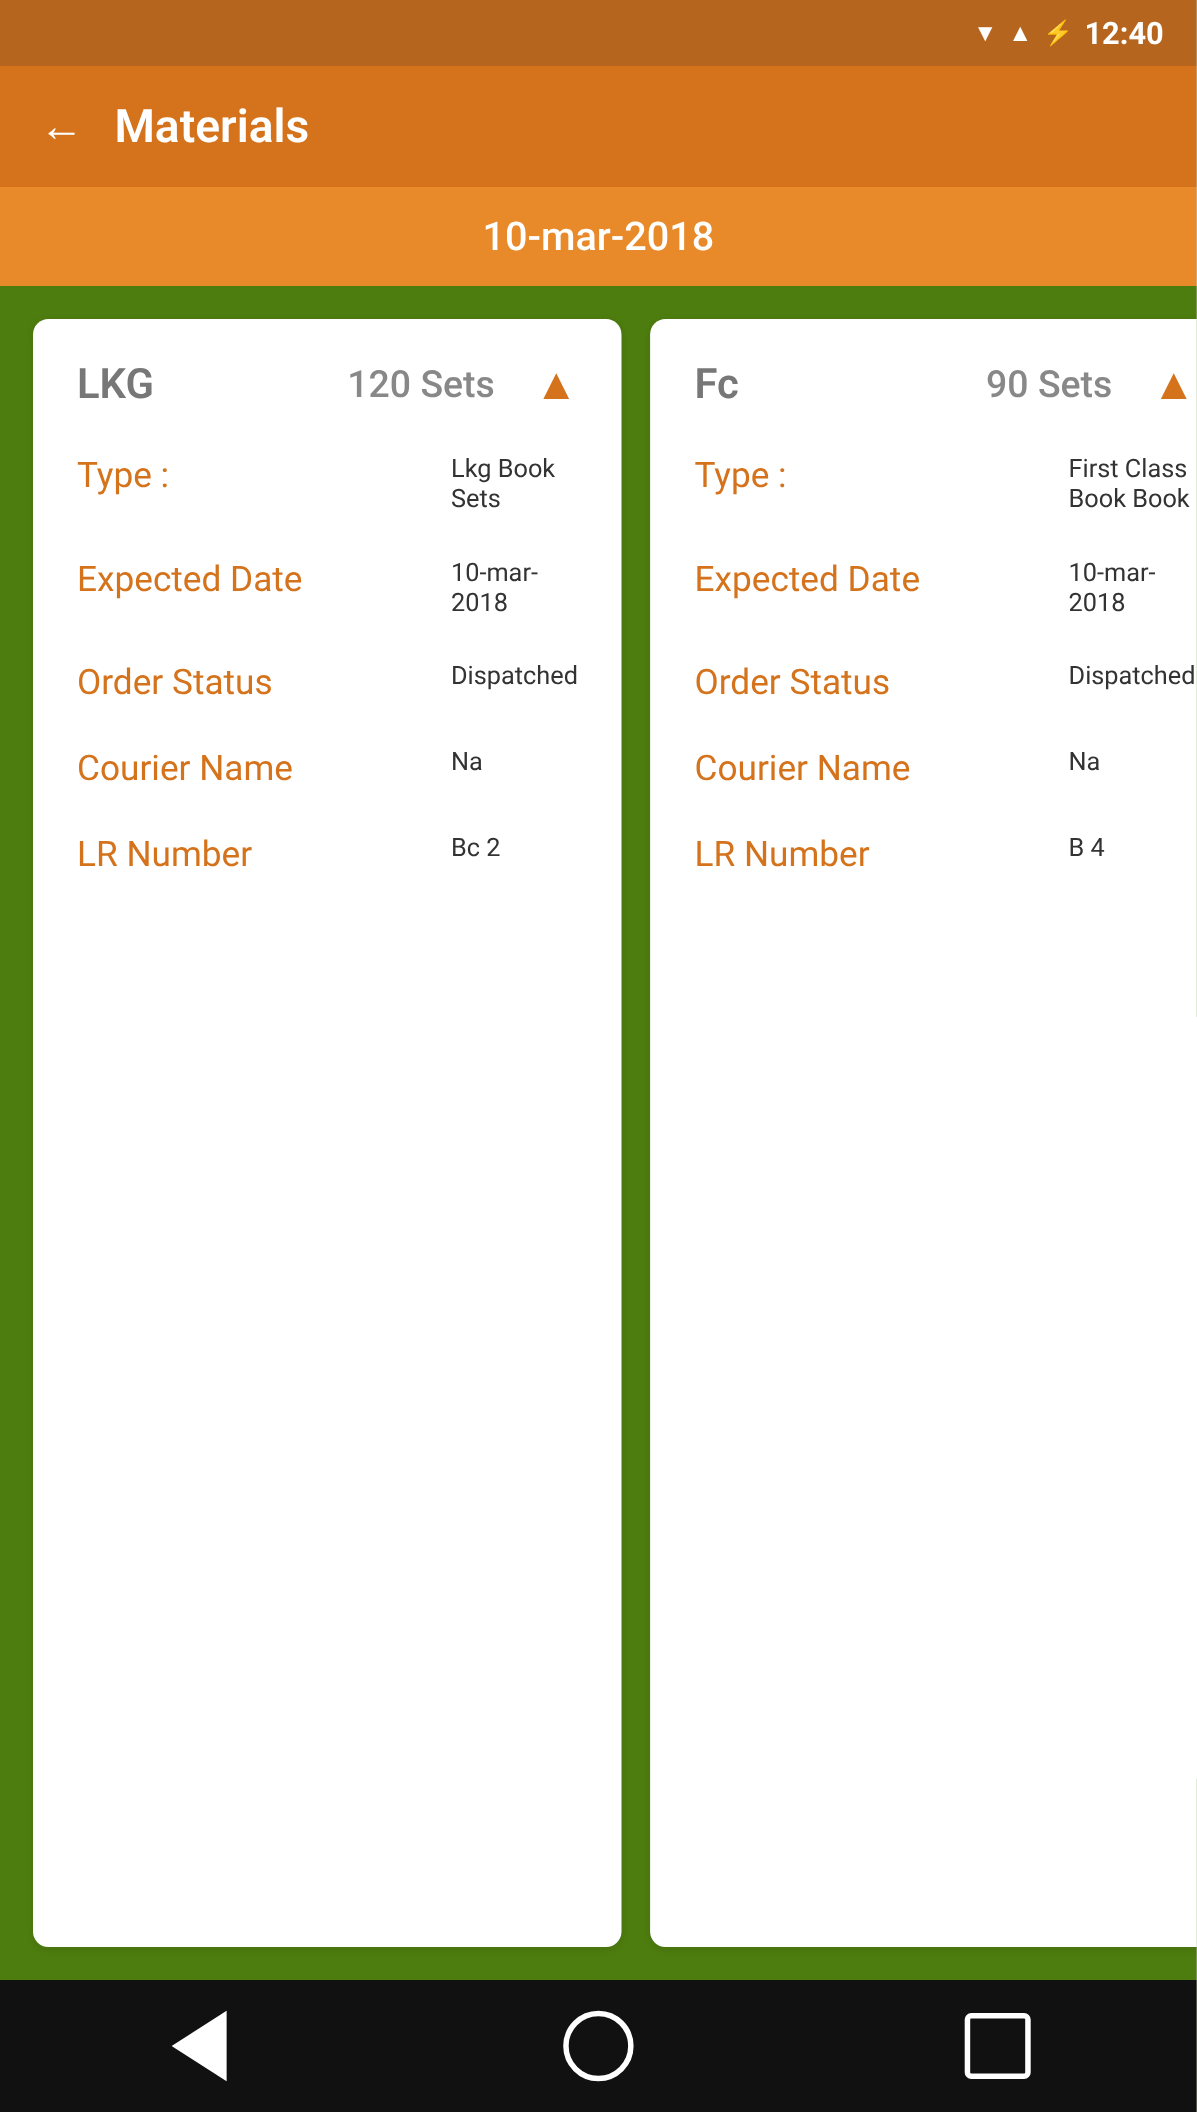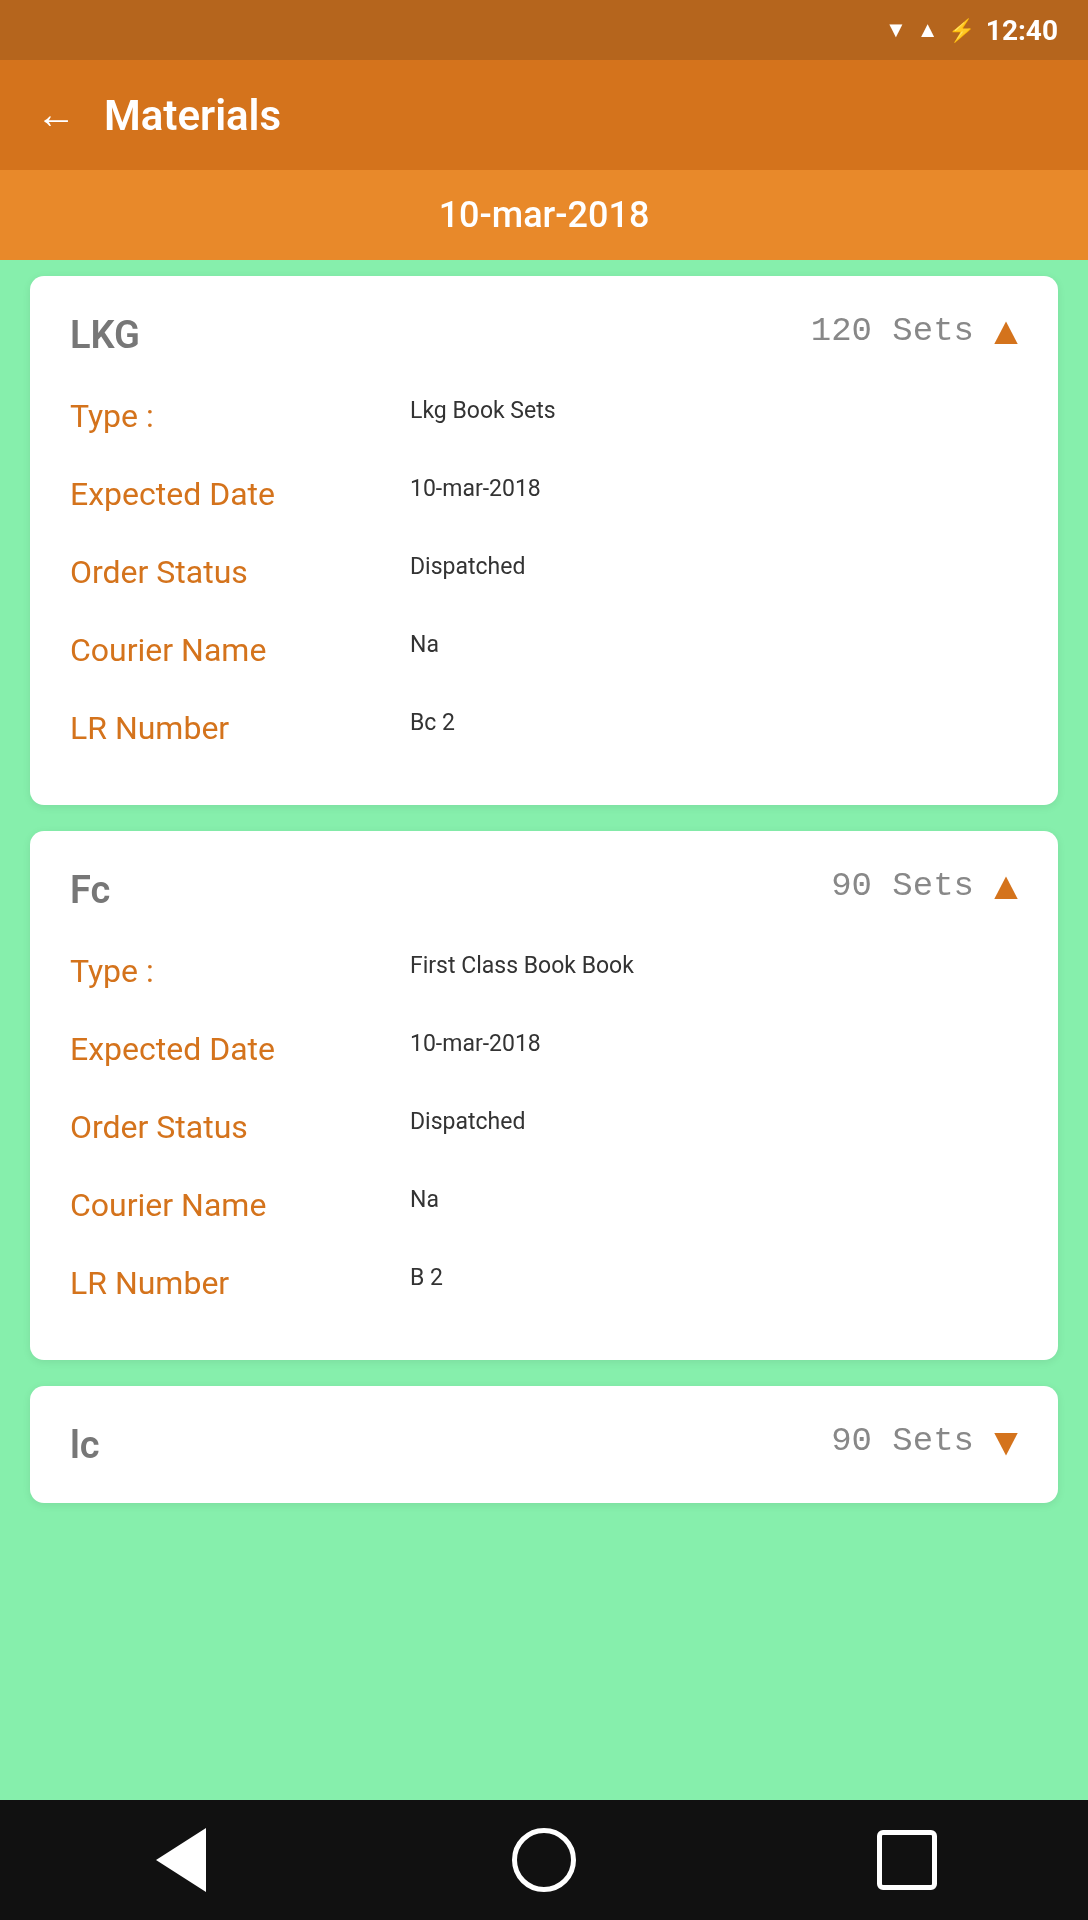--- a/index.html
+++ b/index.html
@@ -70,25 +70,25 @@
     }
     .date-text {
       color: white;
       font-size: 36px;
       font-weight: 500;
     }
 
     
     .content {
       flex: 1;
-      padding: 16px 30px;
-      display: flex;
-      flex-direction: column;
+      padding: 30px 30px;
+      display: flex;
+      flex-direction: row;
       gap: 26px;
-      background: #86efac;
+      background: #4d7c0f;
     }
 
     
     .card {
       background: white;
       border-radius: 14px;
       padding: 36px 40px;
       box-shadow: 0 2px 8px rgba(0,0,0,0.08);
     }
 
@@ -113,22 +113,22 @@
 
     .card-toggle {
       color: #d4731c;
       font-size: 40px;
       cursor: pointer;
       margin-left: 20px;
     }
 
     .card-sets-area {
       display: flex;
-      align-items: flex-start;
-      font-family: Liberation Mono, monospace;
+      align-items: center;
+      gap: 16px;
     }
 
     
     .detail-row {
       display: flex;
       align-items: flex-start;
       margin-bottom: 22px;
       margin-top: 40px;
     }
 
@@ -286,21 +286,21 @@
       <div class="detail-row">
         <span class="detail-label">Order Status</span>
         <span class="detail-value">Dispatched</span>
       </div>
       <div class="detail-row">
         <span class="detail-label">Courier Name</span>
         <span class="detail-value">Na</span>
       </div>
       <div class="detail-row">
         <span class="detail-label">LR Number</span>
-        <span class="detail-value">B 2</span>
+        <span class="detail-value">B 4</span>
       </div>
     </div>
   </div>
 
 
   <div class="card card-collapsed">
     <div class="card-header">
       <span class="card-class">lc</span>
       <div class="card-sets-area">
         <span class="card-sets">90 Sets</span>

